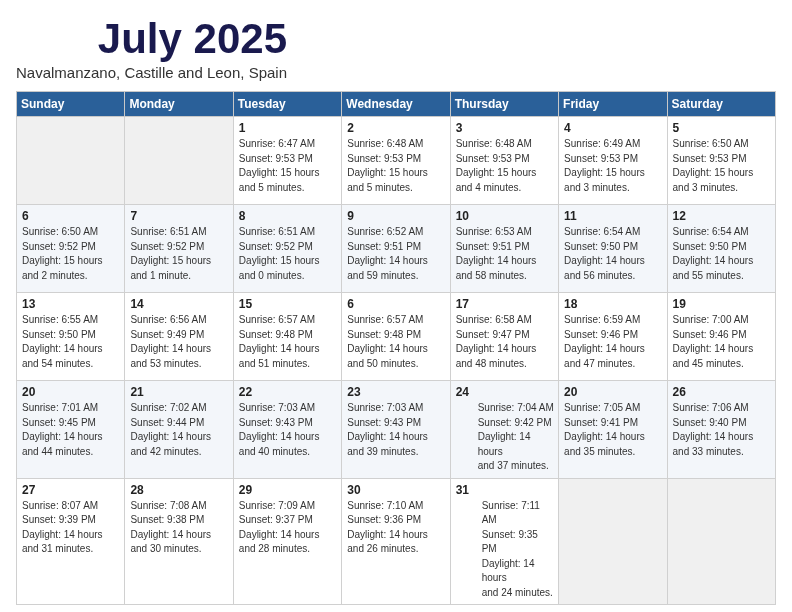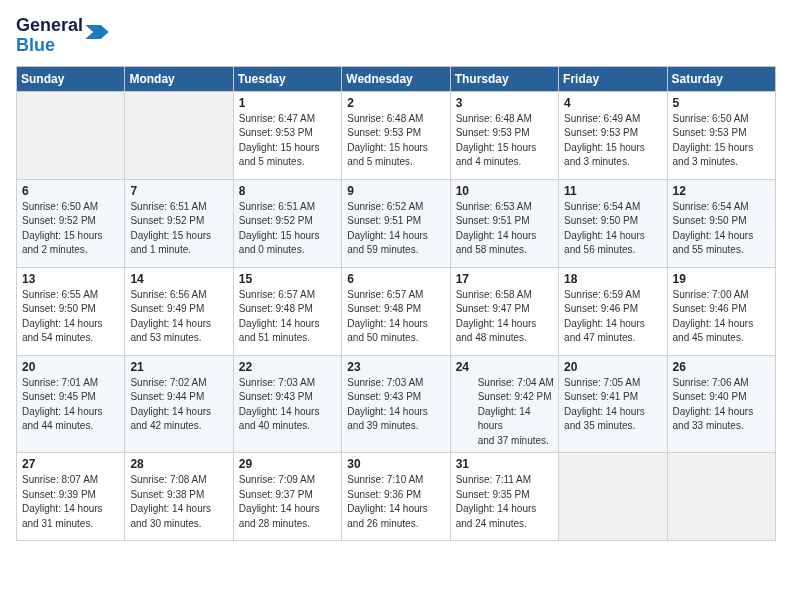--- a/index.html
+++ b/index.html
@@ -83,31 +83,23 @@
     }
     .empty { background: #f9f9f9; }
     tbody tr:nth-child(odd) td { background: #fff; }
     tbody tr:nth-child(even) td { background: #f3f6fa; }
     .empty { background: #f0f0f0 !important; }
   </style>
 </head>
 <body>
 
 <div class="header">
-  <div class="logo">
-    <div style="display:flex; align-items:center;">
-      <span class="logo-text">
-        <span>General</span><span class="blue"><br>Blue</span>
-      </span>
-      <svg class="logo-arrow" viewBox="0 0 30 18" style="margin-left:2px; margin-top:-8px;">
-        <polygon points="0,0 20,0 30,9 20,18 0,18 10,9" fill="#1a7abf"></polygon>
-      </svg>
-    </div>
-  </div>
   <div class="title-block">
+    <div class="month-title">July 2025</div>
+    <div class="subtitle">Navalmanzano, Castille and Leon, Spain</div>
   </div>
 </div>
 
 <table>
   <thead>
     <tr id="header-row">
         <th>Sunday</th>
         <th>Monday</th>
         <th>Tuesday</th>
         <th>Wednesday</th>
@@ -333,21 +325,21 @@
         </td>
         <td>
           <span class="day-num">30</span>
           <div class="day-info" style="white-space: pre-line;">Sunrise: 7:10 AM
 Sunset: 9:36 PM
 Daylight: 14 hours
 and 26 minutes.</div>
         </td>
         <td>
           <span class="day-num">31</span>
-          <div class="day-info" style="white-space: pre-line;">Sunrise: 7:11 AM
+          <div class="day-info" style="white-space: pre-line; margin-left: 26px;">Sunrise: 7:11 AM
 Sunset: 9:35 PM
 Daylight: 14 hours
 and 24 minutes.</div>
         </td>
         <td class="empty"></td>
         <td class="empty"></td>
       </tr>
     </tbody>
 </table>
 

